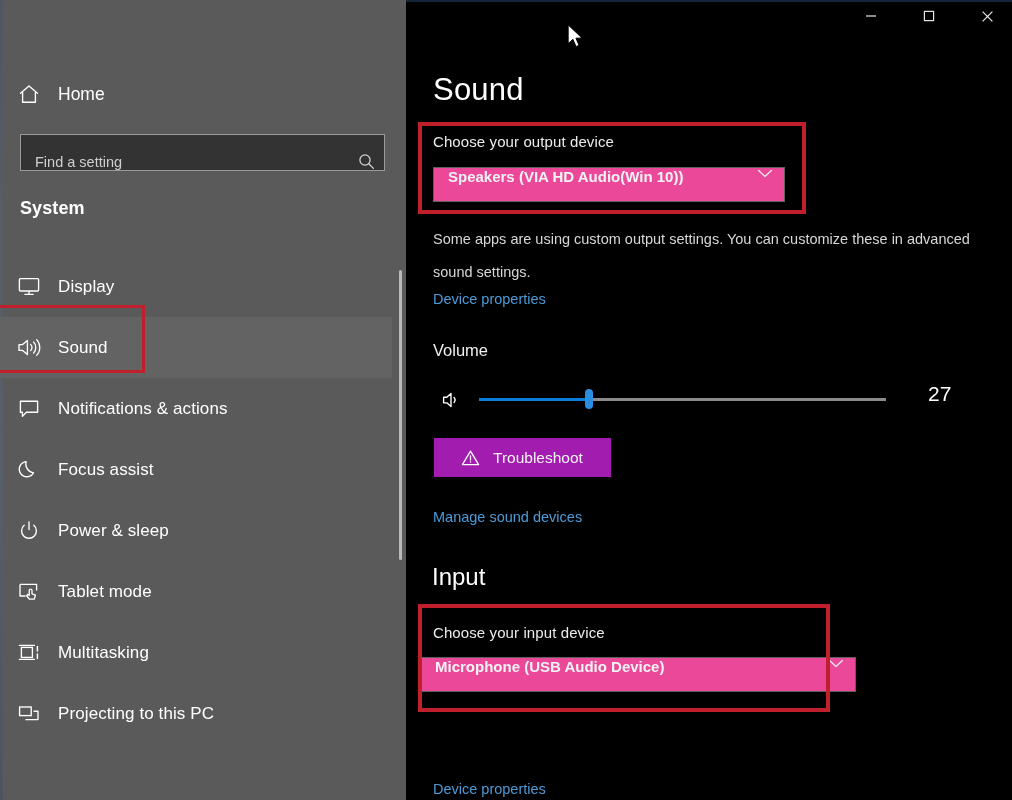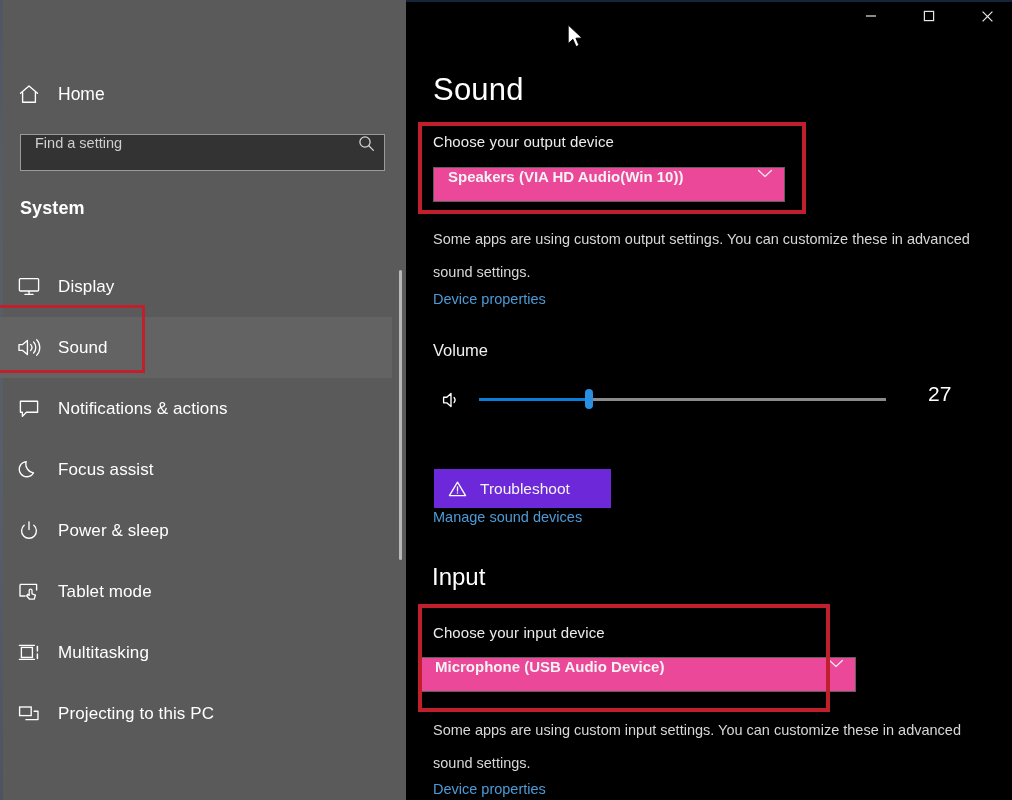--- a/index.html
+++ b/index.html
@@ -75,21 +75,21 @@
   }
 
   
   #search-box {
     position: absolute;
     left: 20px; top: 134px;
     width: 365px; height: 37px;
     background: #333333;
     border: 1px solid #9a9a9a;
     display: flex;
-    align-items: flex-start;
+    align-items: flex-end;
     cursor: text;
   }
   #search-input {
     flex: 1;
     background: transparent;
     border: 0;
     outline: none;
     color: #d4d4d4;
     font-size: 14.5px;
     font-family: "Liberation Sans", sans-serif;
@@ -274,27 +274,28 @@
   #volume-value {
     position: absolute;
     left: 495px; top: 1px;
     font-size: 21px;
     color: #ffffff;
   }
 
   
   #troubleshoot-button {
     position: absolute;
-    left: 28px; top: 469px;
+    left: 28px; top: 438px;
     width: 177px; height: 39px;
-    background: #6d28d9;
+    background: #a21caf;
     border: none;
     display: flex; align-items: center;
     cursor: pointer;
     font-family: "Liberation Sans", sans-serif;
+    padding-left: 13px;
   }
   #troubleshoot-button .ts-ico { width: 46px; display: flex; align-items: center; justify-content: center; }
   #troubleshoot-button .ts-lbl { font-size: 15.5px; color: #f5f5f5; }
 
   #input-heading {
     position: absolute;
     left: 26px; top: 563px;
     font-size: 24px;
     color: #ffffff;
   }
@@ -518,21 +519,20 @@
 
     <div class="combo" style="left:14px; top:657px; width:436px;">
       <span class="combo-value">Microphone (USB Audio Device)</span>
       <span class="combo-arrow">
         <svg width="16" height="11" viewBox="0 0 16 11" fill="none">
           <path d="M1.6 2.4 L8 8.6 L14.4 2.4" stroke="#e8e8e8" stroke-width="1.35" fill="none" stroke-linecap="round" stroke-linejoin="round"></path>
         </svg>
       </span>
     </div>
 
-    <div class="body-text" style="left:27px; top:714px;">Some apps are using custom input settings. You can customize these in advanced sound settings.</div>
 
     <div class="link" style="left:27px; top:781px;">Device properties</div>
   </div>
 
   <div class="redbox" id="redbox-output"></div>
   <div class="redbox" id="redbox-input"></div>
 
   <div id="cursor">
     <svg width="18" height="26" viewBox="0 0 18 26">
       <path d="M1.2 1 L1.2 19.6 L5.9 15.3 L9.1 22.6 L12 21.3 L8.9 14.2 L15 14 Z" fill="#ffffff" stroke="#000000" stroke-width="0.9" stroke-linejoin="round"></path>

